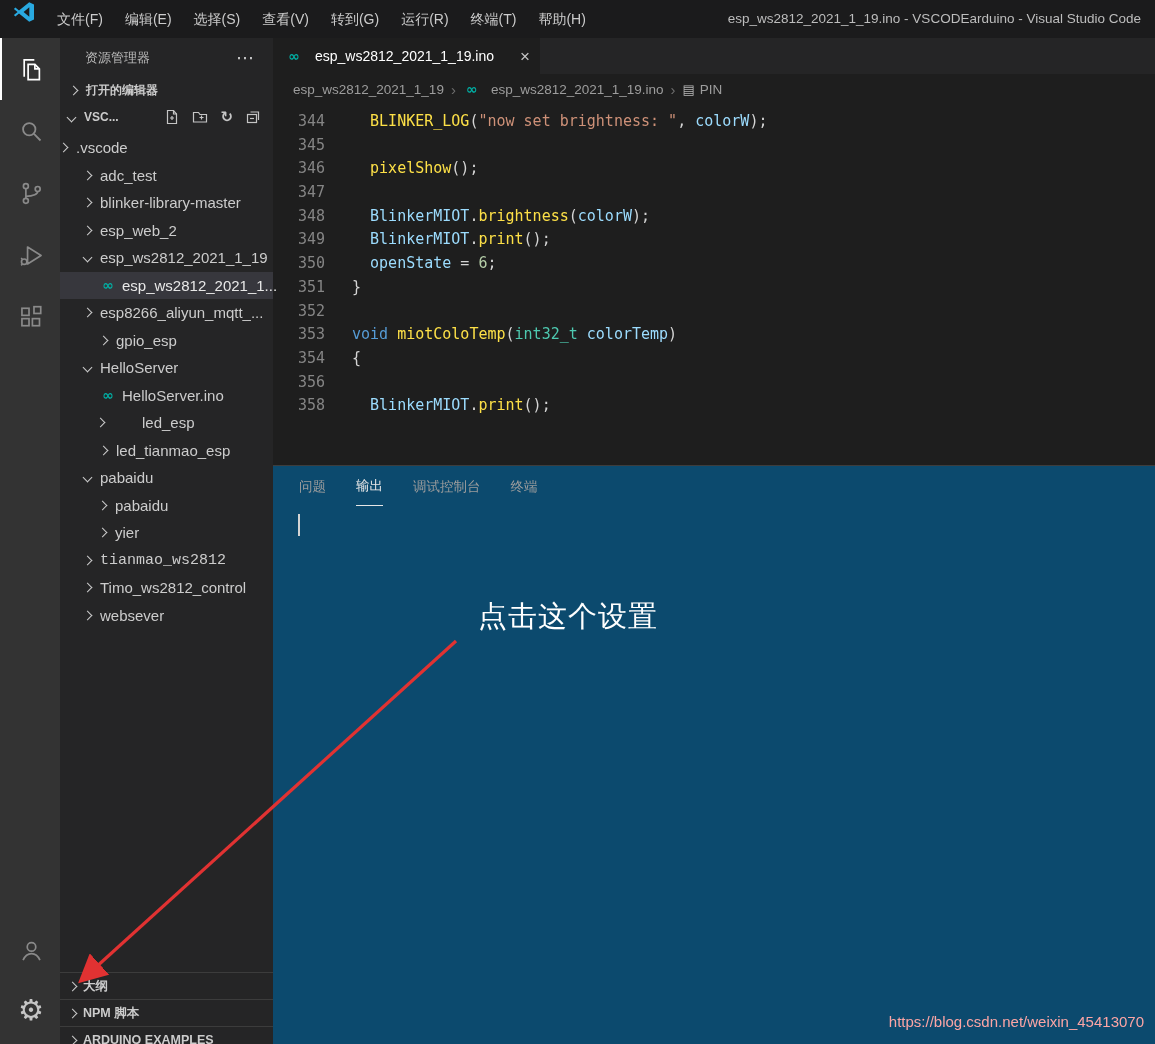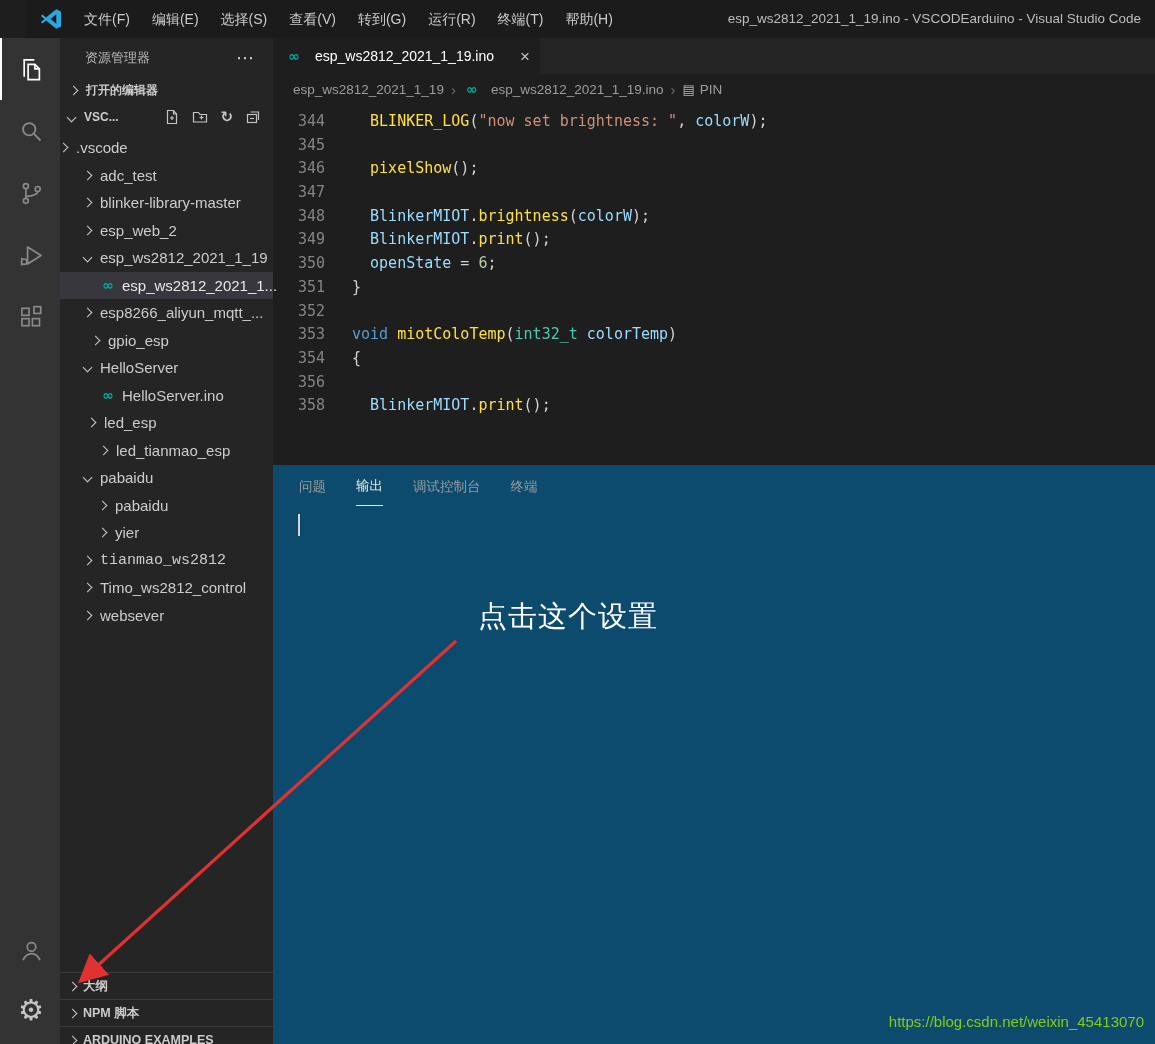--- a/index.html
+++ b/index.html
@@ -5,21 +5,21 @@
   * { margin:0; padding:0; box-sizing:border-box; }
   html,body { width:1155px; height:1044px; overflow:hidden; }
   body {
     position:relative; background:#1e1e1e;
     font-family:"Liberation Sans","DejaVu Sans",sans-serif;
     color:#cccccc;
   }
 
   
   .titlebar { position:absolute; left:0; top:0; right:0; height:38px;
-    background:#1b1b1c; display:flex; align-items:center; z-index:5;margin-left:27px; }
+    background:#1b1b1c; display:flex; z-index:5; }
   .vscode-logo { width:24px; height:24px; margin:0 10px 0 12px; flex:none; }
   .menu-bar { display:flex; align-items:center; height:100%; }
   .menu-item { padding:0 11px; font-size:14px; color:#cccccc; line-height:38px; cursor:default; }
   .window-title { position:absolute; right:14px; top:0; line-height:38px;
     font-size:13.5px; color:#bdbdbd; white-space:nowrap; }
 
   
   .activitybar { position:absolute; left:0; top:38px; width:60px; bottom:0;
     background:#333333; z-index:4; }
   .ab-item { width:60px; height:62px; display:flex; align-items:center; justify-content:center;
@@ -93,21 +93,21 @@
   .panel-tab { padding-bottom:10px; cursor:pointer; }
   .panel-tab.active { color:#e7e7e7; border-bottom:1px solid #e7e7e7; }
   .panel-body { position:relative; height:calc(100% - 40px); }
   .output-caret { position:absolute; left:25px; top:8px; width:2px; height:22px; background:#d4d4d4; }
 
   
   .overlay-svg { position:absolute; left:0; top:0; z-index:40; pointer-events:none; }
   .annotation { position:absolute; left:478px; top:597px; z-index:41; pointer-events:none;
     font-size:29px; color:#ffffff; letter-spacing:1px; white-space:nowrap; }
   .watermark { position:absolute; right:11px; top:1013px; z-index:41; pointer-events:none;
-    font-size:15px; color:#84cc16; }
+    font-size:15px; color:#fca5a5; }
 </style>
 </head>
 <body>
 
 <div>
 
   <header class="titlebar">
     <svg class="vscode-logo" viewBox="0 0 24 24">
       <path fill="#29a9e0" fill-rule="evenodd" d="M17.2 2.2 L22 4.6 V19.4 L17.2 21.8 L7 13.6 L3.4 16.4 L1.9 15 L5.6 12 L1.9 9 L3.4 7.6 L7 10.4 Z M17.3 7.3 L11.6 12 L17.3 16.7 Z"></path>
     </svg>
@@ -230,33 +230,33 @@
           <span>esp_ws2812_2021_1_19</span>
         </div>
         <div class="tree-row selected" style="padding-left: 39px;">
           <span class="ino-glyph">∞</span>
           <span>esp_ws2812_2021_1...</span>
         </div>
         <div class="tree-row" style="padding-left: 24px;">
           <span class="chev right"></span>
           <span>esp8266_aliyun_mqtt_...</span>
         </div>
-        <div class="tree-row" style="padding-left: 32px;">
+        <div class="tree-row" style="padding-left: 12px; margin-left: 28px;">
           <span class="chev right"></span>
           <span>gpio_esp</span>
         </div>
         <div class="tree-row" style="padding-left: 24px;">
           <span class="chev down"></span>
           <span>HelloServer</span>
         </div>
         <div class="tree-row" style="padding-left: 39px;">
           <span class="ino-glyph">∞</span>
           <span>HelloServer.ino</span>
         </div>
-        <div class="tree-row" style="padding-left: 28px;">
+        <div class="tree-row" style="padding-left: 37px; gap: 29px;">
           <span class="chev right"></span>
           <span>led_esp</span>
         </div>
         <div class="tree-row" style="padding-left: 40px;">
           <span class="chev right"></span>
           <span>led_tianmao_esp</span>
         </div>
         <div class="tree-row" style="padding-left: 24px;">
           <span class="chev down"></span>
           <span>pabaidu</span>

